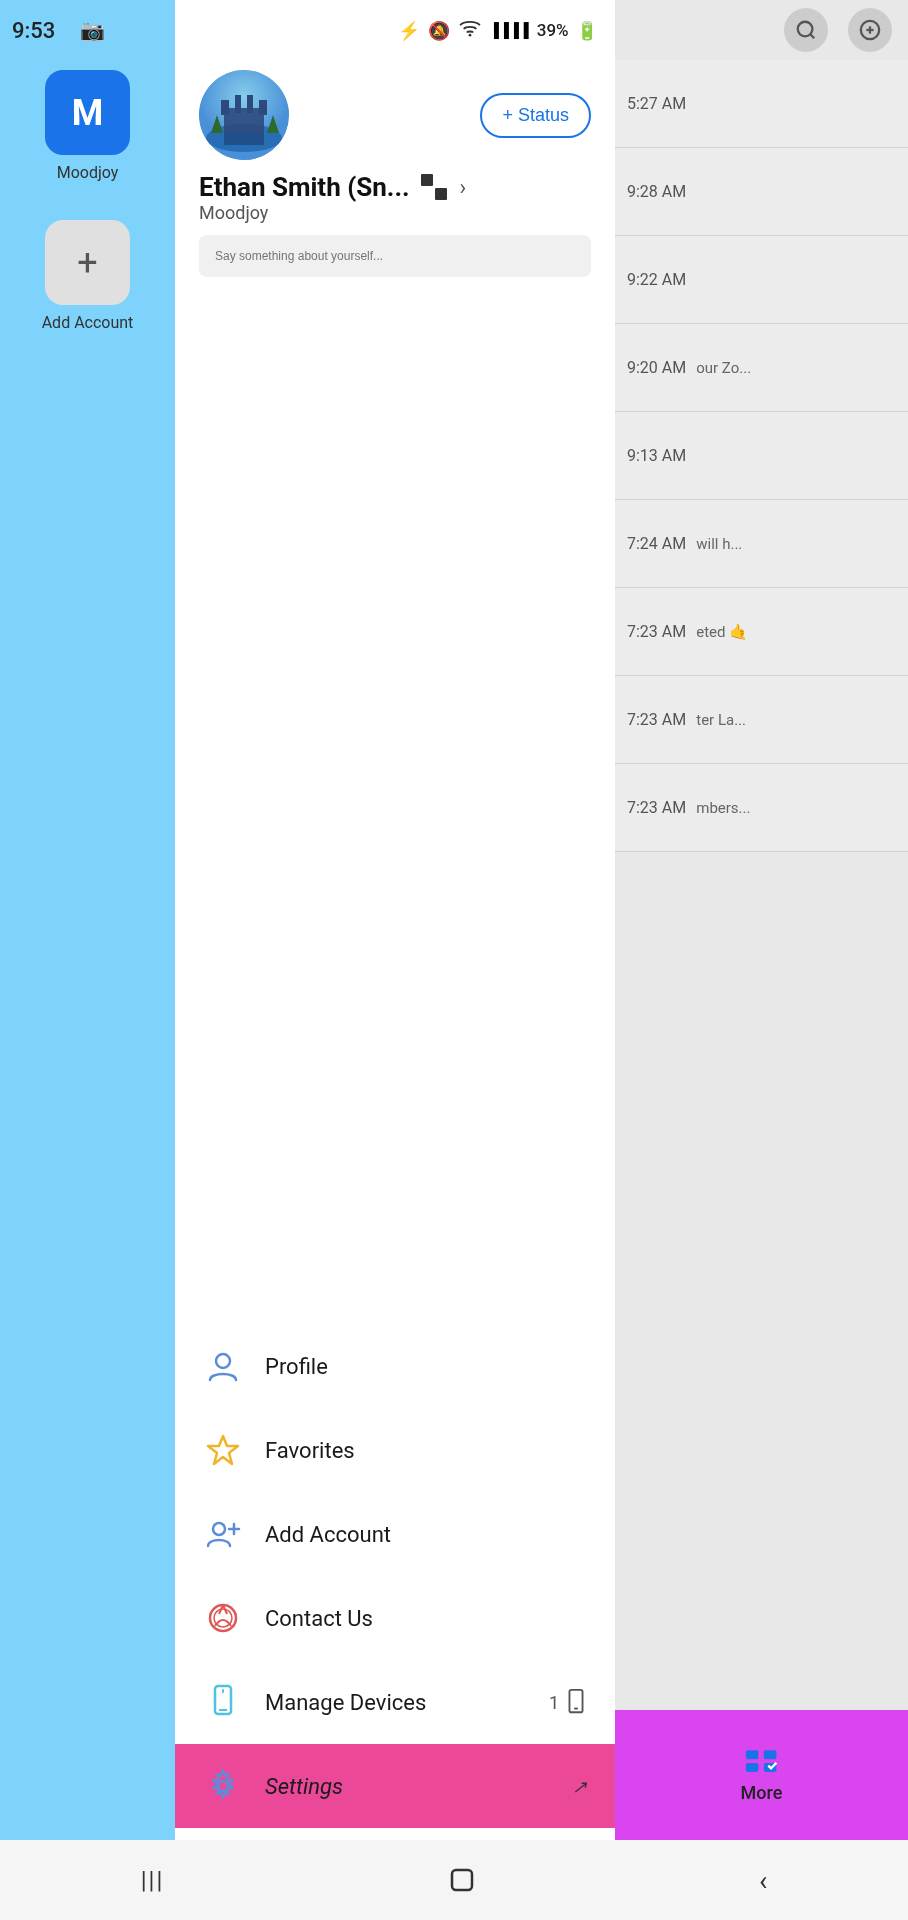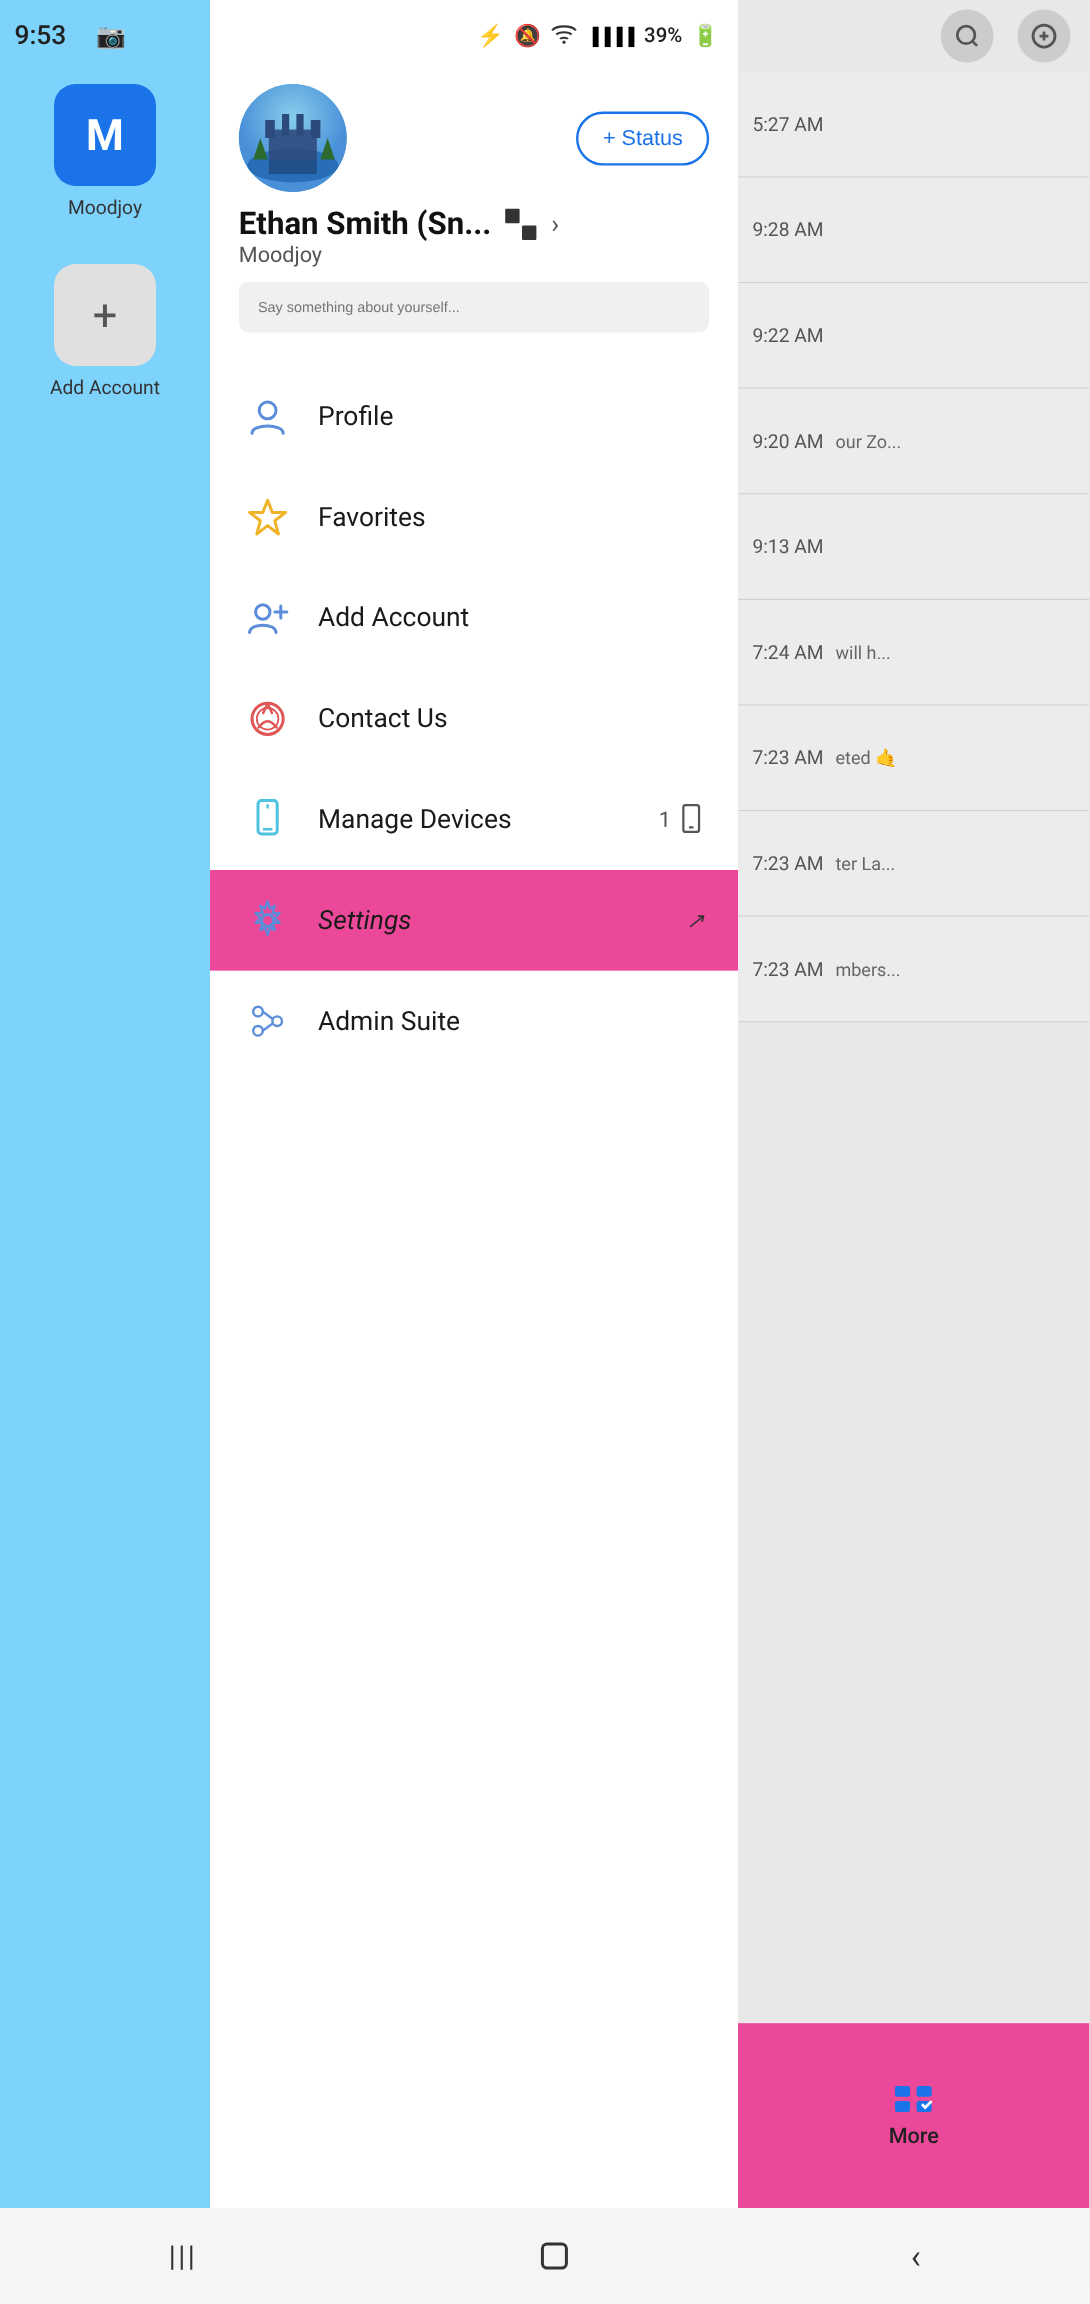--- a/index.html
+++ b/index.html
@@ -183,20 +183,21 @@
       width: 100%;
       margin-top: 8px;
     }
 
     
     .drawer-menu {
       flex: 1;
       display: flex;
       flex-direction: column;
       padding: 8px 0;
+      justify-content: flex-end;
     }
     .menu-item {
       display: flex;
       align-items: center;
       padding: 22px 28px;
       gap: 22px;
       cursor: pointer;
       background: white;
       transition: background 0.15s;
     }
@@ -280,22 +281,22 @@
       text-overflow: ellipsis;
       white-space: nowrap;
     }
 
     
     .bottom-more {
       position: absolute;
       bottom: 80px;
       right: 0;
       width: 293px;
-      height: 154px;
-      background: #ec4899;
+      height: 130px;
+      background: #d946ef;
       z-index: 4;
       display: flex;
       flex-direction: column;
       align-items: center;
       justify-content: center;
       gap: 6px;
     }
     .bottom-more-icons {
       display: flex;
       gap: 8px;

